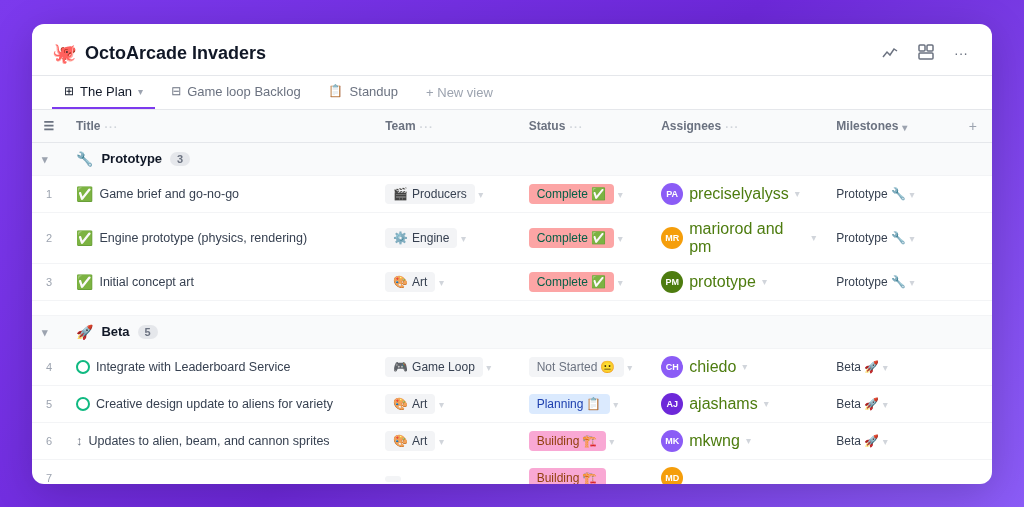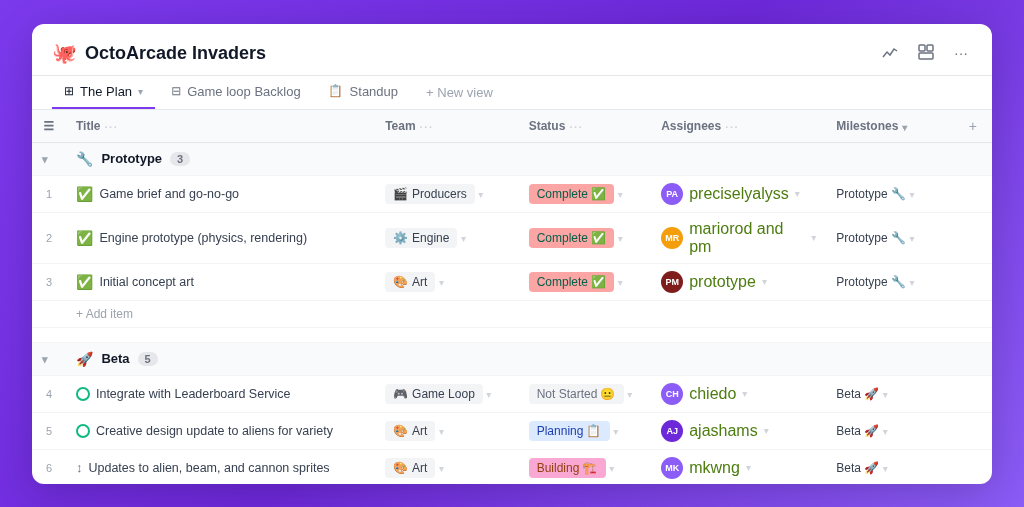--- a/index.html
+++ b/index.html
@@ -409,37 +409,31 @@
           <span>Art</span>
         </span>
         <span class="cell-caret"> ▾</span>
       </td>
       <td>
         <span class="status-badge status-complete">Complete ✅</span>
         <span class="cell-caret"> ▾</span>
       </td>
       <td>
         <div class="assignee-cell">
-          <span class="avatar" style="background:#7f1d1d">PM</span>
+          <span class="avatar" style="background:#4d7c0f">PM</span>
           <span class="assignee-name">prototype</span>
           <span class="cell-caret"> ▾</span>
         </div>
       </td>
       <td>
         <span class="milestone-badge">Prototype 🔧</span>
         <span class="cell-caret"> ▾</span>
       </td>
       <td></td>
     </tr>
-          <tr class="add-item-row">
-    <td></td>
-    <td colspan="6" style="cursor:pointer;">
-      <span>+ Add item</span>
-    </td>
-  </tr>
           <tr style="height: 6px;">
             <td colspan="7"></td>
           </tr>
           <tr class="group-row">
     <td>
       <span class="group-caret">▾</span>
     </td>
     <td colspan="6">
       <div class="group-inner">
         <span class="group-emoji">🚀</span>

